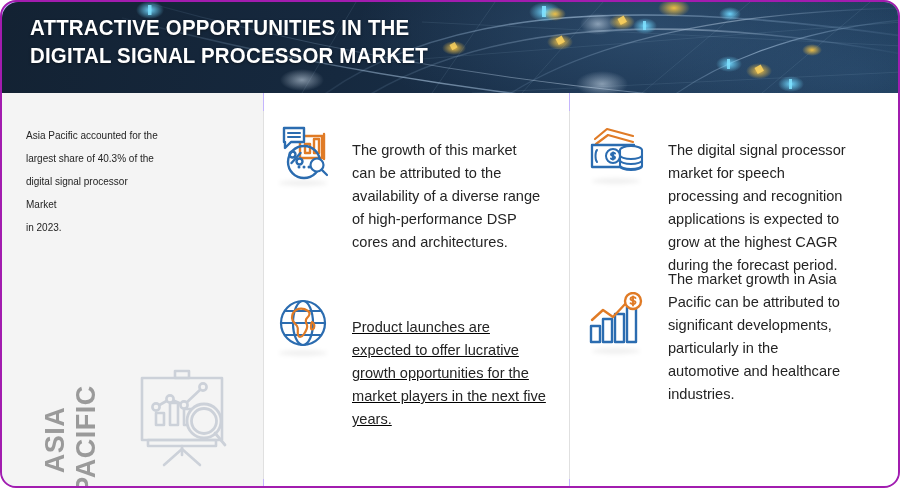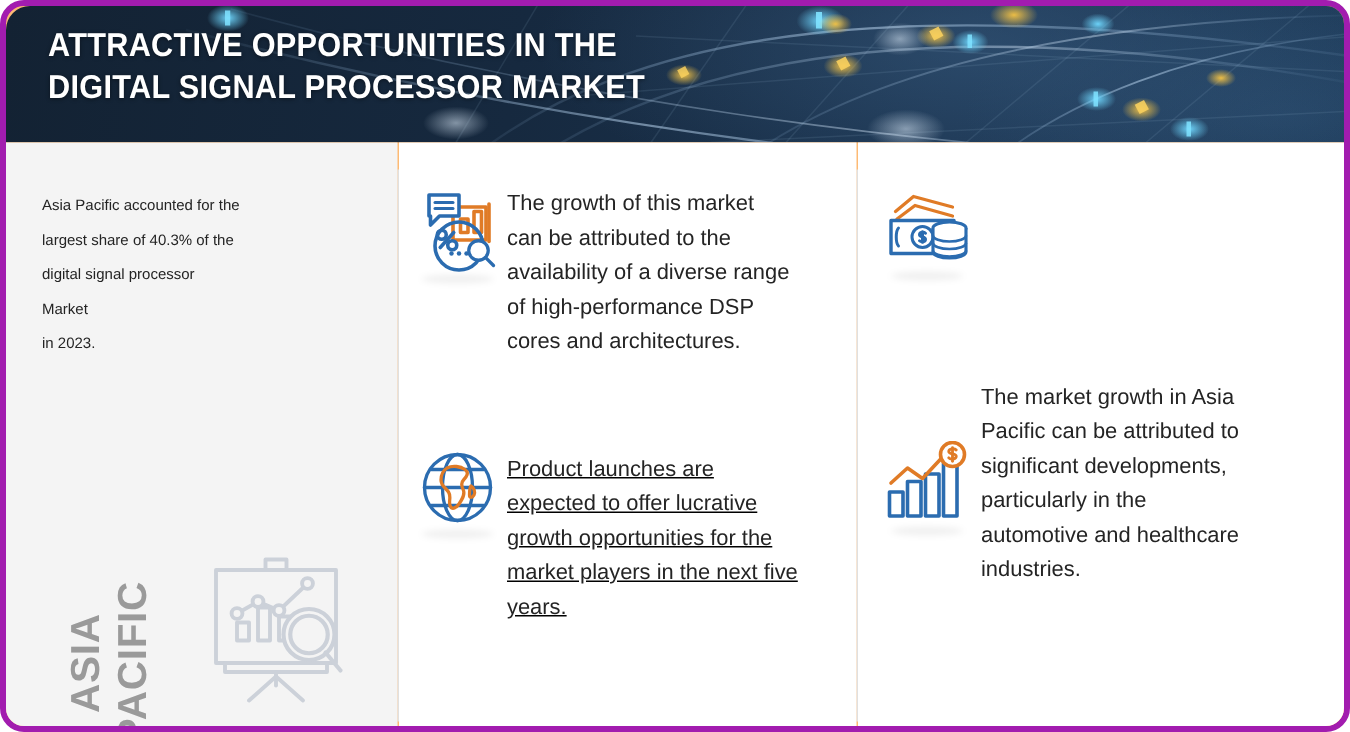--- a/index.html
+++ b/index.html
@@ -13,22 +13,22 @@
     font-family: "Liberation Sans", sans-serif;
     overflow: hidden;
   }
 
   .card {
     position: relative;
     width: 900px;
     height: 488px;
     box-sizing: border-box;
     border-radius: 16px;
-    border: 4px solid #a21caf;
-    background: #fdba74;
+    border: 2px solid #a21caf;
+    background: #c4b5fd;
     overflow: hidden;
   }
 
   
   .header {
     position: absolute;
     left: 0;
     top: 0;
     width: 900px;
     height: 91px;
@@ -136,21 +136,21 @@
     display: flex;
     align-items: flex-start;
   }
   .icon-cell {
     flex: none;
     display: flex;
     align-items: flex-start;
     justify-content: center;
   }
   .row-text {
-    margin: 0;
+    margin: 16px;
     color: #242424;
     font-size: 14.6px;
     line-height: 23px;
     white-space: pre-line;
   }
 
   
   .mid-row-1 { position: absolute; left: 6px; top: 29px; width: 300px; }
   .mid-row-2 { position: absolute; left: 6px; top: 203px; width: 300px; text-decoration: underline; }
   .mid-row-1 .icon-cell, .mid-row-2 .icon-cell { width: 66px; }
@@ -417,20 +417,26 @@
               </g>
               <g fill="none" stroke="#2b6cb0" stroke-width="1.8">
                 <path d="M33 32 c0 2.2 5 4 11 4 s11 -1.8 11 -4"></path>
                 <path d="M33 37 c0 2.2 5 4 11 4 s11 -1.8 11 -4"></path>
                 <path d="M33 42 c0 2.2 5 4 11 4 s11 -1.8 11 -4"></path>
               </g>
             </svg>
             <div class="icon-shadow" style="bottom:-3px;"></div>
           </div>
         </div>
+        <p class="row-text">The digital signal processor
+market for speech
+processing and recognition
+applications is expected to
+grow at the highest CAGR
+during the forecast period.</p>
       </div>
 
       <div class="row right-row-2">
         <div class="icon-cell">
           <div class="icon-wrap">
             <svg width="60" height="56" viewBox="0 0 60 56">
 
               <g fill="#ffffff" stroke="#2b6cb0" stroke-width="2.4" stroke-linejoin="round">
                 <rect x="5" y="34" width="9" height="16"></rect>
                 <rect x="17" y="27" width="9" height="23"></rect>

